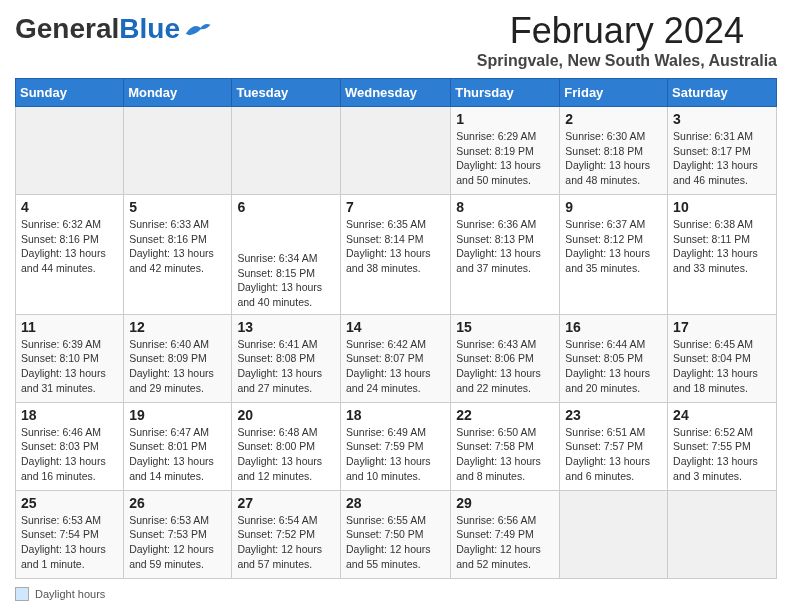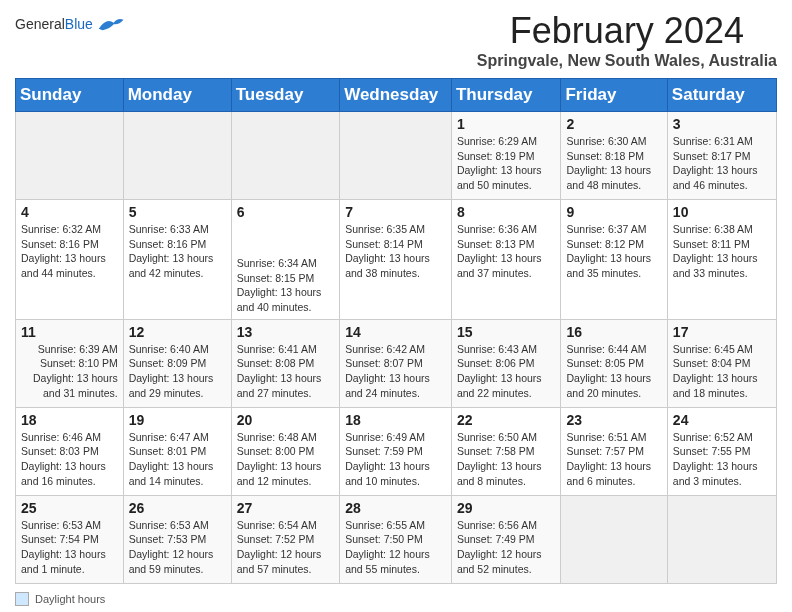--- a/index.html
+++ b/index.html
@@ -16,22 +16,22 @@
       align-items: flex-start;
       margin-bottom: 8px;
     }
     .logo {
       display: flex;
       flex-direction: column;
       align-items: flex-start;
       margin-top: 5px;
     }
     .logo-text {
-      font-size: 14px;
-      font-weight: normal;
+      font-size: 28px;
+      font-weight: bold;
       color: #333;
       line-height: 1;
     }
     .logo-text span.blue { color: #1a6abf; }
     .logo-bird {
       width: 30px;
       height: 20px;
       margin-top: -2px;
     }
     .logo-row {
@@ -55,21 +55,21 @@
     table {
       width: 100%;
       border-collapse: collapse;
       font-size: 11px;
     }
     thead tr th {
       background-color: #2d7dd2;
       color: #fff;
       padding: 6px 4px;
       text-align: left;
-      font-size: 17px;
+      font-size: 13px;
       font-weight: bold;
       border: 1px solid #2060b0;
     }
     tbody tr td {
       border: 1px solid #ccc;
       vertical-align: top;
       padding: 4px 5px;
       width: 113px;
       min-height: 80px;
       height: 88px;
@@ -218,21 +218,21 @@
           <span class="day-number">10</span>
           <div class="day-info" style="white-space: pre-line;">Sunrise: 6:38 AM
 Sunset: 8:11 PM
 Daylight: 13 hours
 and 33 minutes.</div>
         </td>
       </tr>
       <tr>
         <td>
           <span class="day-number">11</span>
-          <div class="day-info" style="white-space: pre-line; text-align: right;">Sunrise: 6:39 AM
+          <div class="day-info" style="white-space: pre-line;">Sunrise: 6:39 AM
 Sunset: 8:10 PM
 Daylight: 13 hours
 and 31 minutes.</div>
         </td>
         <td>
           <span class="day-number">12</span>
           <div class="day-info" style="white-space: pre-line;">Sunrise: 6:40 AM
 Sunset: 8:09 PM
 Daylight: 13 hours
 and 29 minutes.</div>

